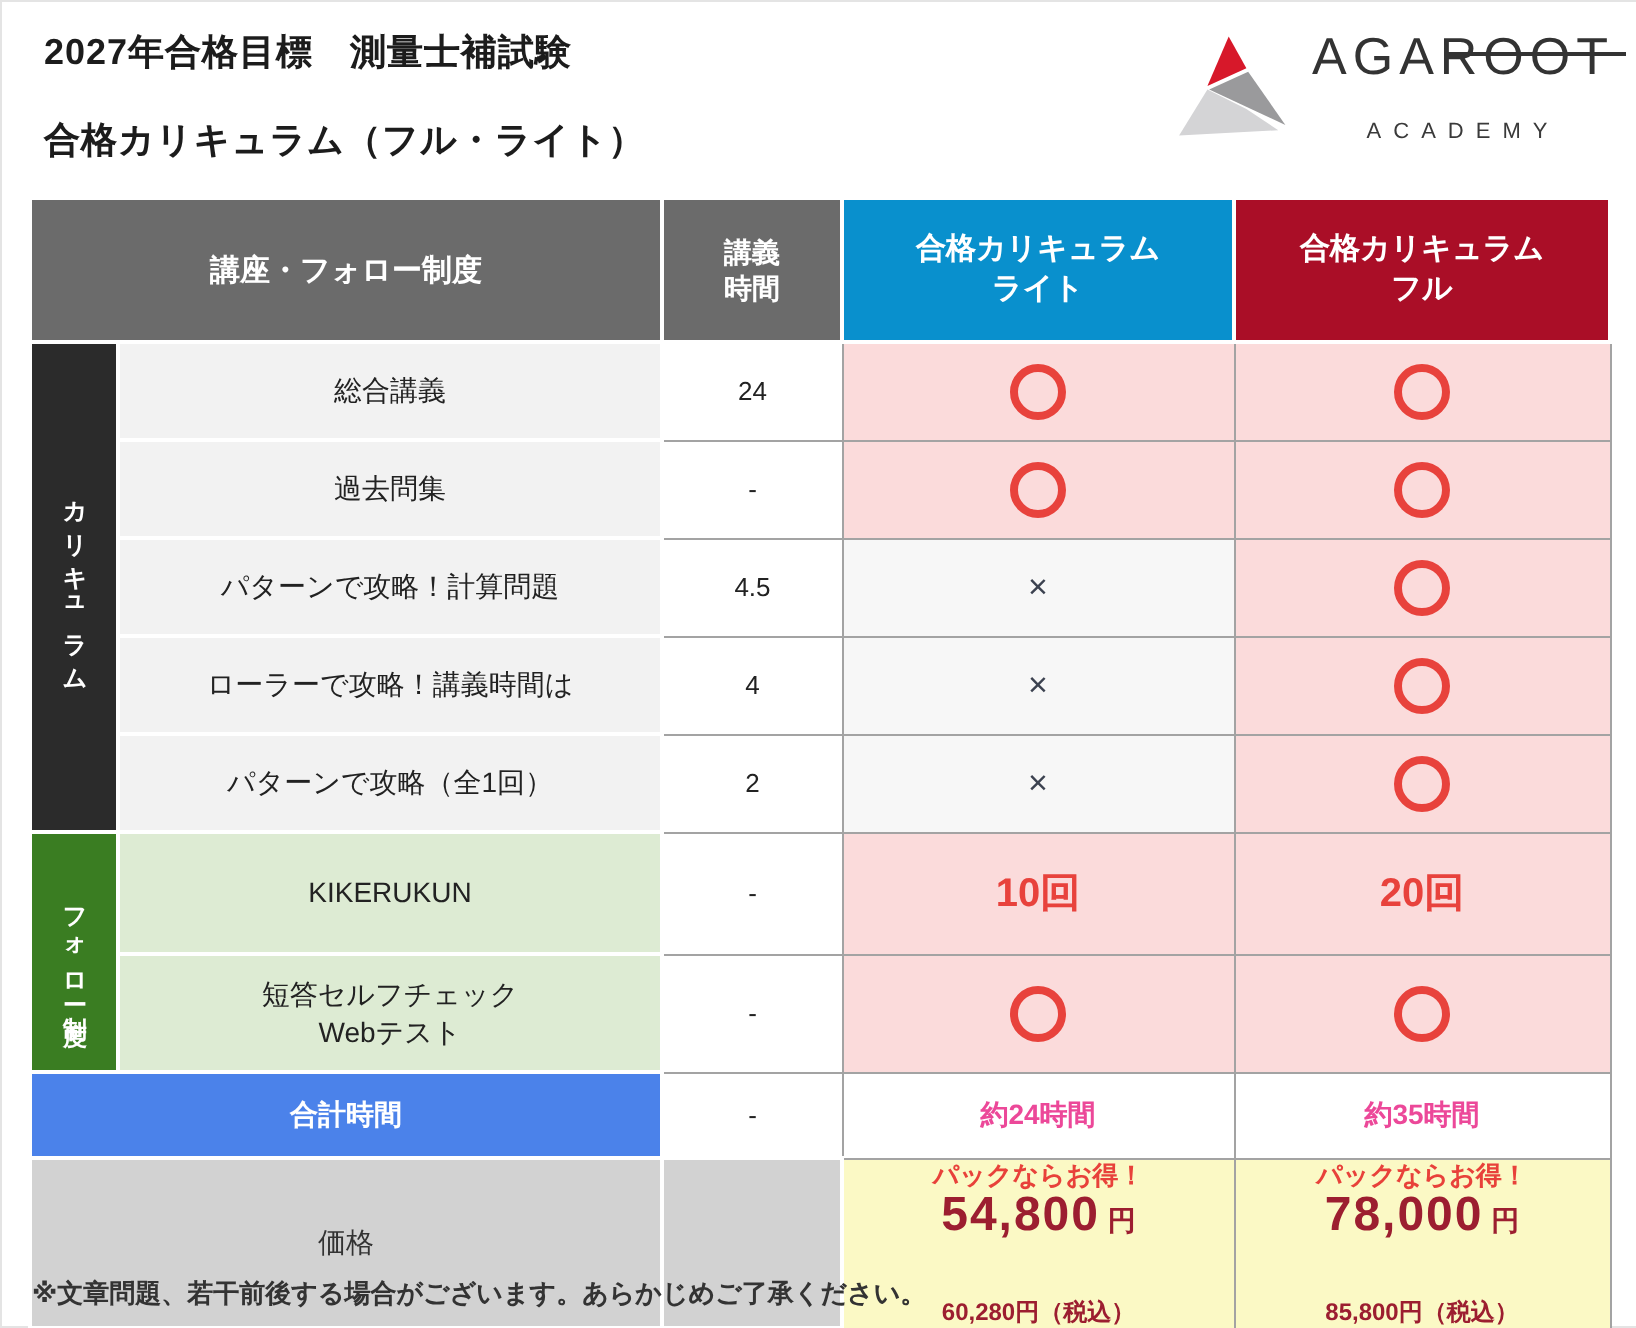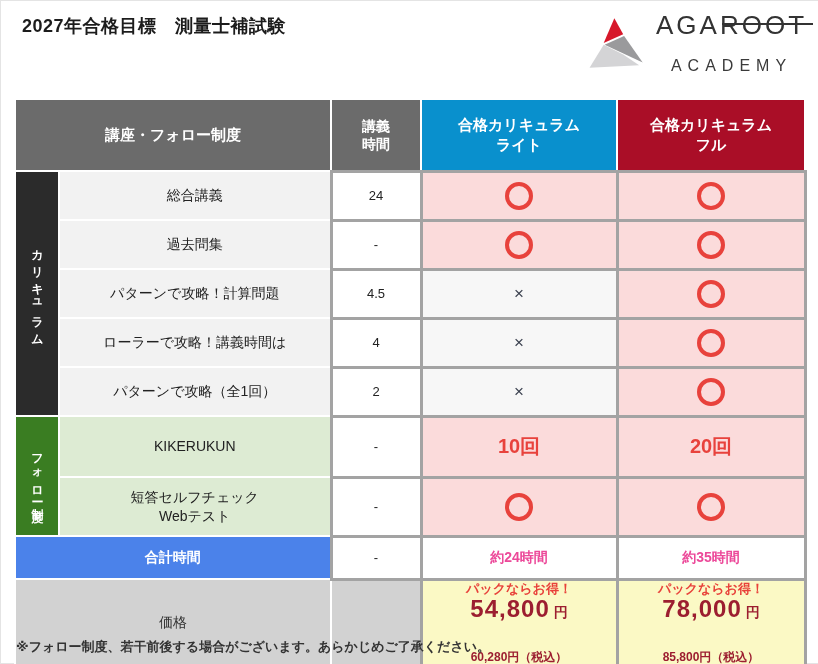--- a/index.html
+++ b/index.html
@@ -11,24 +11,24 @@
     padding-left:20px;
   }
   
   .title1 { position:absolute; left:22px; top:14px; font-size:18px; font-weight:bold; color:#1c1c1c; letter-spacing:0.5px; }
   .title2 { position:absolute; left:22px; top:58px; font-size:18px; font-weight:bold; color:#1c1c1c; letter-spacing:0.5px; }
   .logo { position:absolute; left:586px; top:12px; width:218px; height:62px; display:flex; align-items:center; }
   .logo-tri { width:62px; height:56px; flex:0 0 auto; }
   .logo-text { margin-left:8px; text-align:center; }
   .brand { position:relative; font-size:26px; letter-spacing:3px; color:#333; line-height:1; white-space:nowrap; }
   .brand-strike { position:absolute; left:44%; top:46%; width:60%; height:2px; background:#333; }
-  .academy { font-size:16px; letter-spacing:6px; color:#3a3a3a; margin-top:19px; }
+  .academy { font-size:11px; letter-spacing:6px; color:#3a3a3a; margin-top:19px; }
   
   table.cmp { position:absolute; left:14px; top:98px; width:790px; border-collapse:collapse; table-layout:fixed; }
-  td { padding:0; text-align:center; vertical-align:middle; font-size:14px; border:3px solid #a3a3a3; }
+  td { padding:0; text-align:center; vertical-align:middle; font-size:14px; border:1px solid #a3a3a3; }
   .wcell { border:2px solid #ffffff; }
   
   .h-course { background:#6b6b6b; color:#fff; font-weight:bold; font-size:15px; }
   .h-hours  { background:#6b6b6b; color:#fff; font-weight:bold; font-size:14px; line-height:1.3; }
   .h-light  { background:#0990cd; color:#fff; font-weight:bold; font-size:15px; line-height:1.35; }
   .h-full   { background:#aa0e27; color:#fff; font-weight:bold; font-size:15px; line-height:1.35; }
   
   .strip-cur { background:#2b2b2b; }
   .strip-fol { background:#3a7d22; }
   .vtext { writing-mode:vertical-rl; text-orientation:upright; color:#fff; font-size:12px; font-weight:bold; letter-spacing:3px; display:inline-block; }
@@ -55,20 +55,21 @@
   .price-tax { color:#9c1e30; font-size:12px; font-weight:bold; line-height:1.2;margin-top:28px; }
   
   .footnote { position:absolute; left:16px; top:638px; font-size:13px; font-weight:bold; color:#333; }
 </style>
 </head>
 <body>
 
 <div id="page">
 
   <div class="title1">2027年合格目標　測量士補試験</div>
+  <div class="title2">合格カリキュラム（フル・ライト）</div>
 
   <div class="logo">
     <svg class="logo-tri" viewBox="0 0 70 60">
       <polygon points="32,2 42,20 20,30" fill="#d7182a"></polygon>
       <polygon points="21,32 43,22 64,52" fill="#9a9a9c"></polygon>
       <polygon points="4,58 20,32 42,43 60,55" fill="#d4d4d6"></polygon>
     </svg>
     <div class="logo-text">
       <div class="brand">
         <span>AGAROOT</span>
@@ -165,15 +166,15 @@
       </td>
       <td class="c-price">
         <div class="promo">パックならお得！</div>
         <div class="price-line"><span class="price-big">78,000</span> <span class="price-unit">円</span></div>
         <div class="price-tax">85,800円（税込）</div>
       </td>
     </tr>
   </tbody>
     </table>
 
-  <div class="footnote">※フォロー制度、若干前後する場合がございます。あらかじめご了承ください。</div>
+  <div class="footnote">※文章問題、若干前後する場合がございます。あらかじめご了承ください。</div>
 
 </div>
 
 </body></html>

